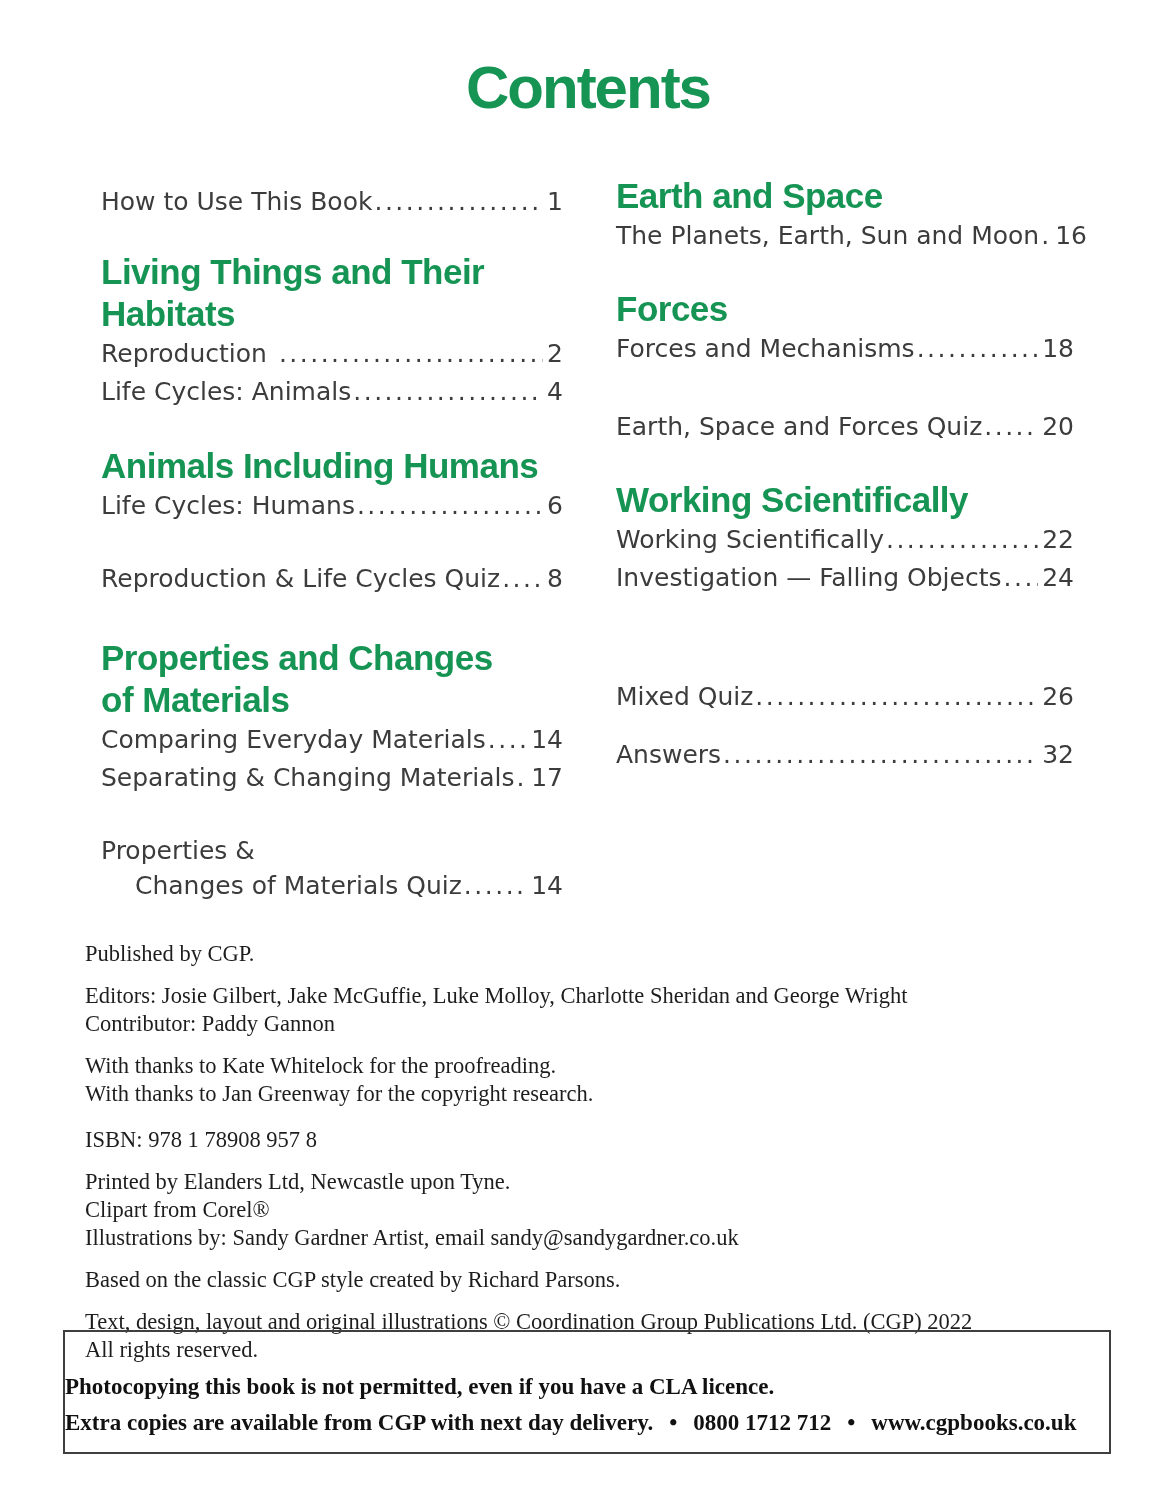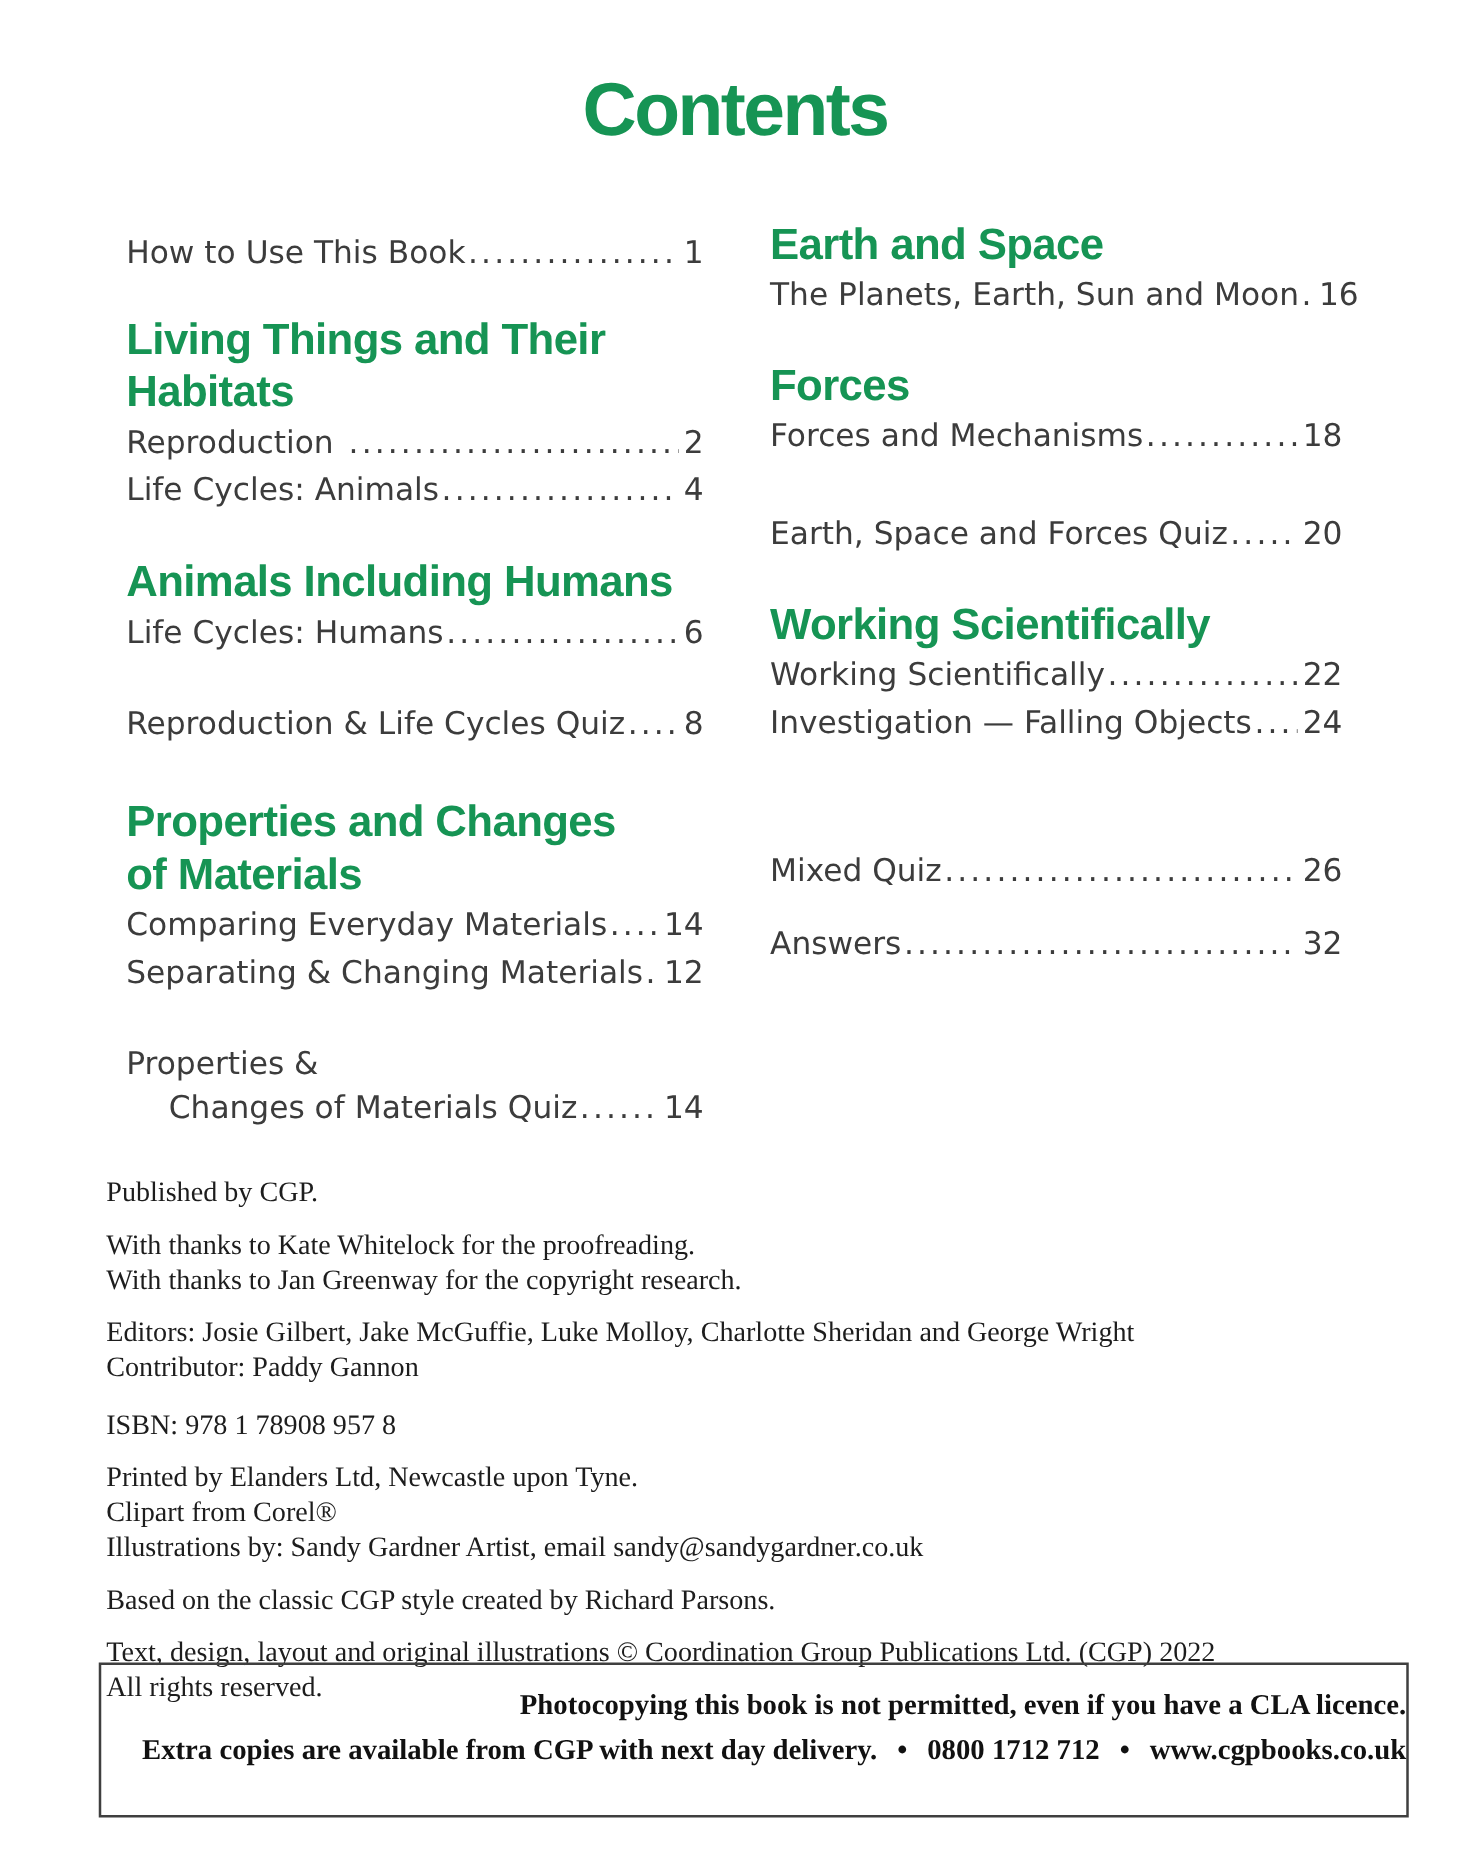--- a/index.html
+++ b/index.html
@@ -35,21 +35,21 @@
   .colophon{
     position:absolute;left:85px;top:940px;width:1010px;
     font-family:"Liberation Serif",serif;font-size:22.5px;color:#1d1d1d;
     line-height:28px;
   }
   .colophon .para{margin-bottom:14px;}
   .footer-box{
     position:absolute;left:63px;top:1330px;width:1048px;height:124px;
     border:2px solid #3f3f3f;box-sizing:border-box;
     font-family:"Liberation Serif",serif;font-weight:700;font-size:23px;
-    color:#111;text-align:right;padding-top:14px;line-height:36px;margin-left:16px;
+    color:#111;text-align:left;padding-top:37px;line-height:36px;
   }
   .footer-box .bullet{display:inline-block;margin:0 16px;}
   
   .mt8{margin-top:8px;}  .mt20{margin-top:20px;} .mt24{margin-top:40px;}
   .mt30{margin-top:30px;} .mt33{margin-top:33px;} .mt34{margin-top:34px;}
   .mt35{margin-top:35px;} .mt37{margin-top:37px;} .mt39{margin-top:39px;}
   .mt51{margin-top:81px;}
 </style>
 </head>
 <body>
@@ -86,21 +86,21 @@
   </div>
   <div class="toc-heading mt39" style="width:400px;">Properties and Changes of Materials</div>
   <div class="toc-entry">
     <span class="label">Comparing Everyday Materials</span>
     <span class="leader"></span>
     <span class="pagenum">14</span>
   </div>
   <div class="toc-entry">
     <span class="label">Separating &amp; Changing Materials</span>
     <span class="leader"></span>
-    <span class="pagenum">12</span>
+    <span class="pagenum">17</span>
   </div>
   <div class="mt37">
     <div class="line-plain">Properties &amp;</div>
     <div class="toc-entry indent2" style="height:36px;line-height:36px;">
       <span class="label">Changes of Materials Quiz</span>
       <span class="leader"></span>
       <span class="pagenum">14</span>
     </div>
   </div>
 </div>
@@ -144,26 +144,26 @@
     <span class="leader"></span>
     <span class="pagenum">32</span>
   </div>
 </div>
 
 <div class="colophon">
   <div class="para">
     <div>Published by CGP.</div>
   </div>
   <div class="para">
+    <div>Editors: Josie Gilbert, Jake McGuffie, Luke Molloy, Charlotte Sheridan and George Wright</div>
+    <div>Contributor: Paddy Gannon</div>
+  </div>
+  <div class="para">
     <div>With thanks to Kate Whitelock for the proofreading.</div>
     <div>With thanks to Jan Greenway for the copyright research.</div>
-  </div>
-  <div class="para">
-    <div>Editors: Josie Gilbert, Jake McGuffie, Luke Molloy, Charlotte Sheridan and George Wright</div>
-    <div>Contributor: Paddy Gannon</div>
   </div>
   <div class="para" style="margin-top:18px;">
     <div>ISBN: 978 1 78908 957 8</div>
   </div>
   <div class="para">
     <div>Printed by Elanders Ltd, Newcastle upon Tyne.</div>
     <div>Clipart from Corel®</div>
     <div>Illustrations by: Sandy Gardner Artist, email sandy@sandygardner.co.uk</div>
   </div>
   <div class="para">

